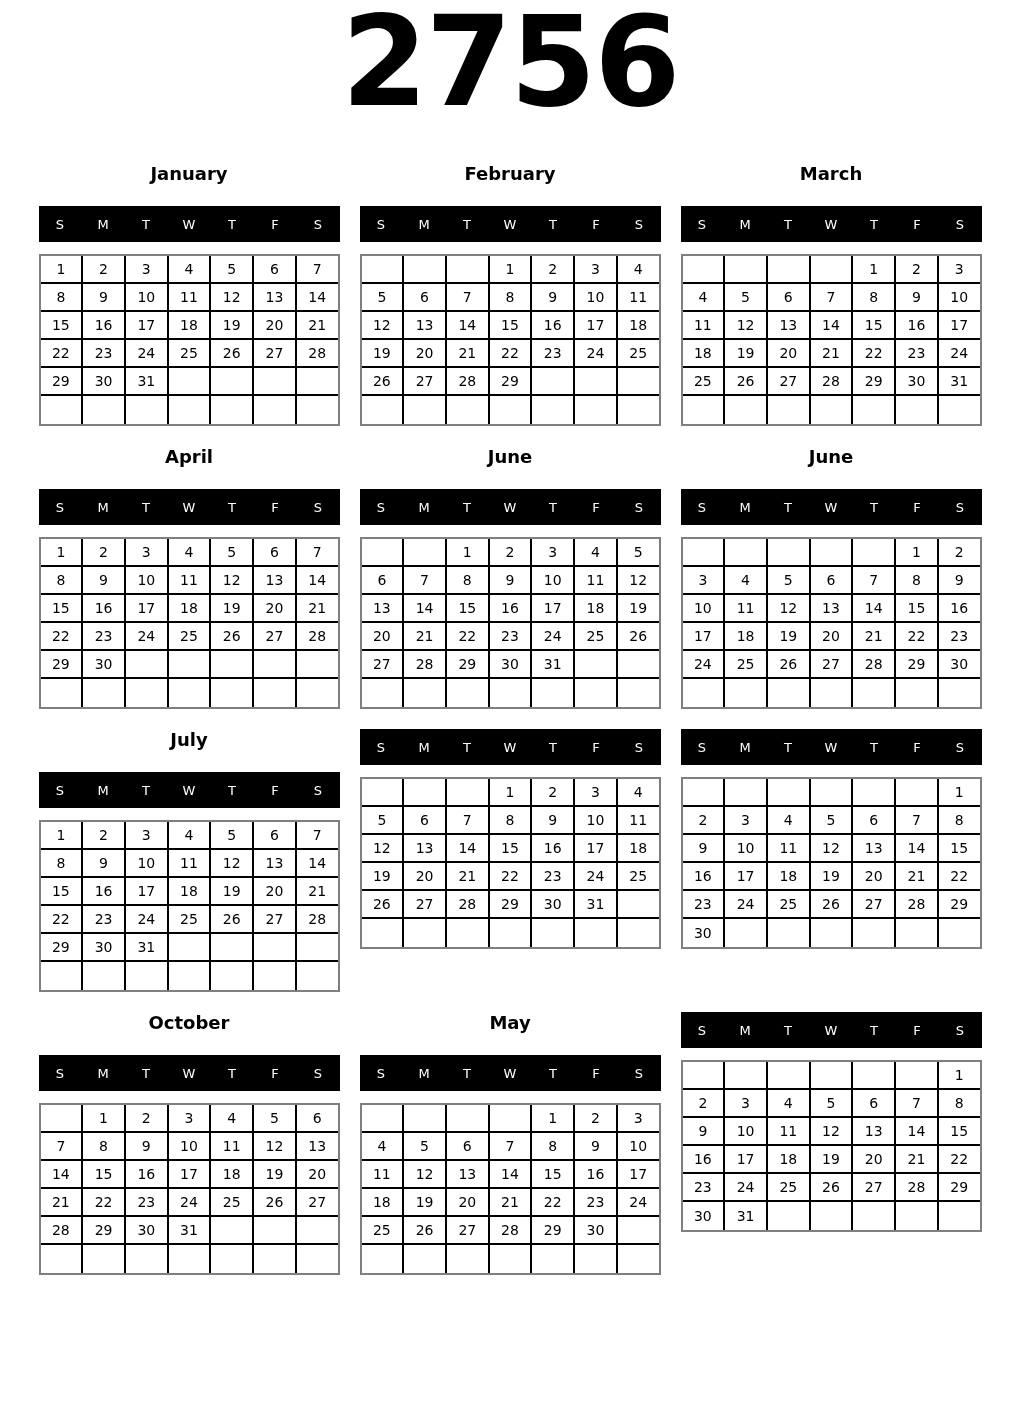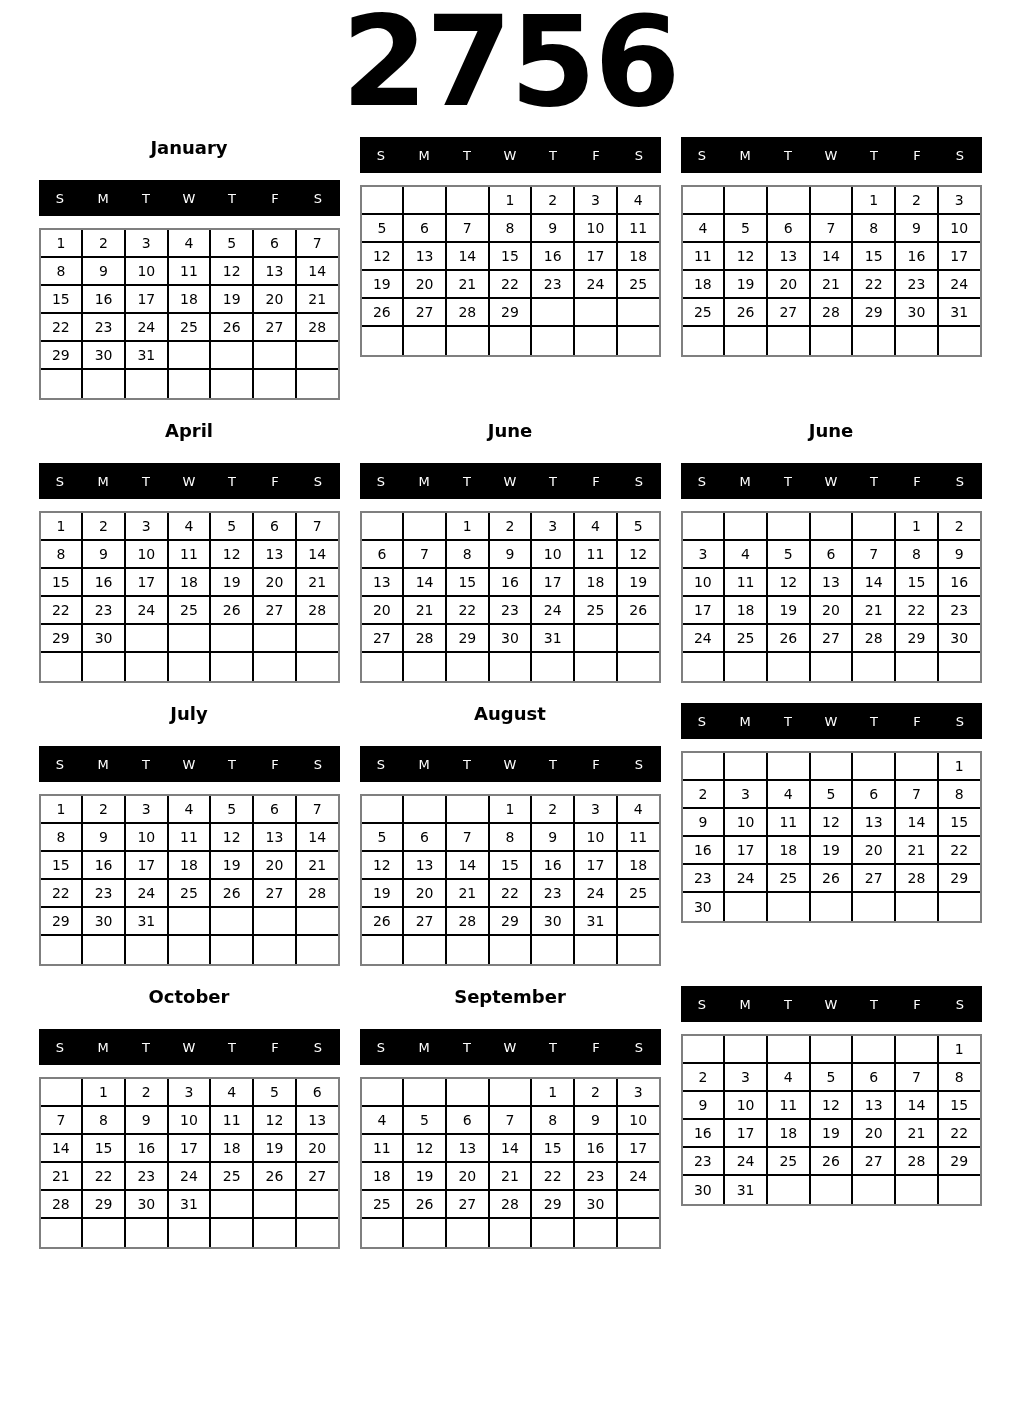--- a/index.html
+++ b/index.html
@@ -12,20 +12,21 @@
   }
   .year-title {
     height: 137px;
     text-align: center;
     font-size: 124px;
     line-height: 1;
     font-weight: bold;
     letter-spacing: -2px;
   }
   .months-grid {
+    margin-top: 26px;
     display: grid;
     grid-template-columns: repeat(3, 301px);
     column-gap: 18px;
     row-gap: 15px;
     justify-content: center;
     gap: 20px;
   }
   .month { width: 301px; }
   .month-title {
     height: 22px;
@@ -138,88 +139,90 @@
           <div class="date-cell"></div>
           <div class="date-cell"></div>
           <div class="date-cell"></div>
           <div class="date-cell"></div>
           <div class="date-cell"></div>
         </div>
     </div>
   </div>
 
   <div class="month">
-    <div class="dow-bar">
-      <span class="dow-cell">S</span>
-      <span class="dow-cell">M</span>
-      <span class="dow-cell">T</span>
-      <span class="dow-cell">W</span>
-      <span class="dow-cell">T</span>
-      <span class="dow-cell">F</span>
-      <span class="dow-cell">S</span>
-    </div>
-    <div class="month-grid">
-      <div class="week-row">
-          <div class="date-cell"></div>
-          <div class="date-cell"></div>
-          <div class="date-cell"></div>
-          <div class="date-cell">1</div>
-          <div class="date-cell">2</div>
-          <div class="date-cell">3</div>
-          <div class="date-cell">4</div>
-        </div>
-      <div class="week-row">
-          <div class="date-cell">5</div>
-          <div class="date-cell">6</div>
-          <div class="date-cell">7</div>
-          <div class="date-cell">8</div>
-          <div class="date-cell">9</div>
-          <div class="date-cell">10</div>
-          <div class="date-cell">11</div>
-        </div>
-      <div class="week-row">
-          <div class="date-cell">12</div>
-          <div class="date-cell">13</div>
-          <div class="date-cell">14</div>
-          <div class="date-cell">15</div>
-          <div class="date-cell">16</div>
-          <div class="date-cell">17</div>
-          <div class="date-cell">18</div>
-        </div>
-      <div class="week-row">
-          <div class="date-cell">19</div>
-          <div class="date-cell">20</div>
-          <div class="date-cell">21</div>
-          <div class="date-cell">22</div>
-          <div class="date-cell">23</div>
-          <div class="date-cell">24</div>
-          <div class="date-cell">25</div>
-        </div>
-      <div class="week-row">
-          <div class="date-cell">26</div>
-          <div class="date-cell">27</div>
-          <div class="date-cell">28</div>
-          <div class="date-cell">29</div>
-          <div class="date-cell"></div>
-          <div class="date-cell"></div>
-          <div class="date-cell"></div>
-        </div>
-      <div class="week-row">
-          <div class="date-cell"></div>
-          <div class="date-cell"></div>
-          <div class="date-cell"></div>
-          <div class="date-cell"></div>
-          <div class="date-cell"></div>
-          <div class="date-cell"></div>
-          <div class="date-cell"></div>
-        </div>
-    </div>
-  </div>
-
-  <div class="month">
+    <div class="month-title">February</div>
+    <div class="dow-bar">
+      <span class="dow-cell">S</span>
+      <span class="dow-cell">M</span>
+      <span class="dow-cell">T</span>
+      <span class="dow-cell">W</span>
+      <span class="dow-cell">T</span>
+      <span class="dow-cell">F</span>
+      <span class="dow-cell">S</span>
+    </div>
+    <div class="month-grid">
+      <div class="week-row">
+          <div class="date-cell"></div>
+          <div class="date-cell"></div>
+          <div class="date-cell"></div>
+          <div class="date-cell">1</div>
+          <div class="date-cell">2</div>
+          <div class="date-cell">3</div>
+          <div class="date-cell">4</div>
+        </div>
+      <div class="week-row">
+          <div class="date-cell">5</div>
+          <div class="date-cell">6</div>
+          <div class="date-cell">7</div>
+          <div class="date-cell">8</div>
+          <div class="date-cell">9</div>
+          <div class="date-cell">10</div>
+          <div class="date-cell">11</div>
+        </div>
+      <div class="week-row">
+          <div class="date-cell">12</div>
+          <div class="date-cell">13</div>
+          <div class="date-cell">14</div>
+          <div class="date-cell">15</div>
+          <div class="date-cell">16</div>
+          <div class="date-cell">17</div>
+          <div class="date-cell">18</div>
+        </div>
+      <div class="week-row">
+          <div class="date-cell">19</div>
+          <div class="date-cell">20</div>
+          <div class="date-cell">21</div>
+          <div class="date-cell">22</div>
+          <div class="date-cell">23</div>
+          <div class="date-cell">24</div>
+          <div class="date-cell">25</div>
+        </div>
+      <div class="week-row">
+          <div class="date-cell">26</div>
+          <div class="date-cell">27</div>
+          <div class="date-cell">28</div>
+          <div class="date-cell">29</div>
+          <div class="date-cell"></div>
+          <div class="date-cell"></div>
+          <div class="date-cell"></div>
+        </div>
+      <div class="week-row">
+          <div class="date-cell"></div>
+          <div class="date-cell"></div>
+          <div class="date-cell"></div>
+          <div class="date-cell"></div>
+          <div class="date-cell"></div>
+          <div class="date-cell"></div>
+          <div class="date-cell"></div>
+        </div>
+    </div>
+  </div>
+
+  <div class="month">
+    <div class="month-title">March</div>
     <div class="dow-bar">
       <span class="dow-cell">S</span>
       <span class="dow-cell">M</span>
       <span class="dow-cell">T</span>
       <span class="dow-cell">W</span>
       <span class="dow-cell">T</span>
       <span class="dow-cell">F</span>
       <span class="dow-cell">S</span>
     </div>
     <div class="month-grid">
@@ -550,21 +553,20 @@
           <div class="date-cell"></div>
           <div class="date-cell"></div>
           <div class="date-cell"></div>
           <div class="date-cell"></div>
           <div class="date-cell"></div>
         </div>
     </div>
   </div>
 
   <div class="month">
-    <div class="month-title">August</div>
     <div class="dow-bar">
       <span class="dow-cell">S</span>
       <span class="dow-cell">M</span>
       <span class="dow-cell">T</span>
       <span class="dow-cell">W</span>
       <span class="dow-cell">T</span>
       <span class="dow-cell">F</span>
       <span class="dow-cell">S</span>
     </div>
     <div class="month-grid">
@@ -756,21 +758,21 @@
           <div class="date-cell"></div>
           <div class="date-cell"></div>
           <div class="date-cell"></div>
           <div class="date-cell"></div>
           <div class="date-cell"></div>
         </div>
     </div>
   </div>
 
   <div class="month">
-    <div class="month-title">September</div>
+    <div class="month-title">May</div>
     <div class="dow-bar">
       <span class="dow-cell">S</span>
       <span class="dow-cell">M</span>
       <span class="dow-cell">T</span>
       <span class="dow-cell">W</span>
       <span class="dow-cell">T</span>
       <span class="dow-cell">F</span>
       <span class="dow-cell">S</span>
     </div>
     <div class="month-grid">

